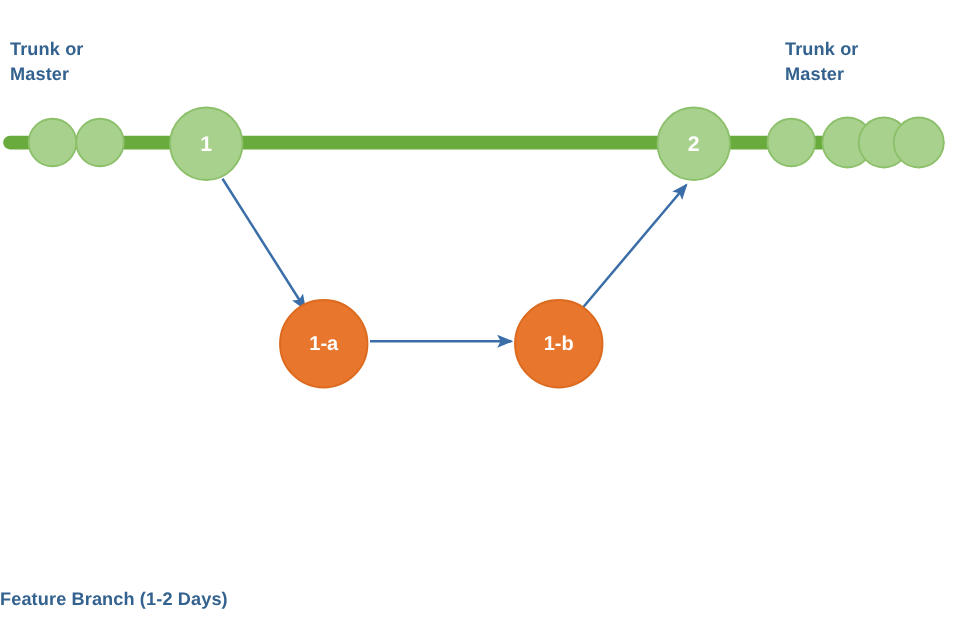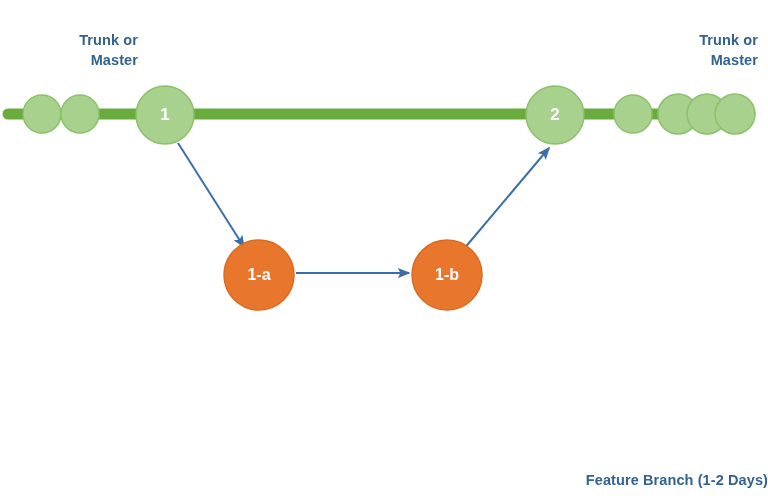--- a/index.html
+++ b/index.html
@@ -41,21 +41,21 @@
   .branch-node-label {
     font-size: 16px;
   }
   .caption-text {
     position: absolute;
     font-family: "Liberation Sans", sans-serif;
     font-weight: bold;
     color: #33628f;
     font-size: 14.5px;
     line-height: 20px;
-    text-align: right;
+    text-align: left;
     white-space: nowrap;
     letter-spacing: 0.1px;
   }
   #label-trunk-left {
     left: 8px;
     top: 30px;
     width: 130px;
   }
   #label-trunk-right {
     right: 10px;

